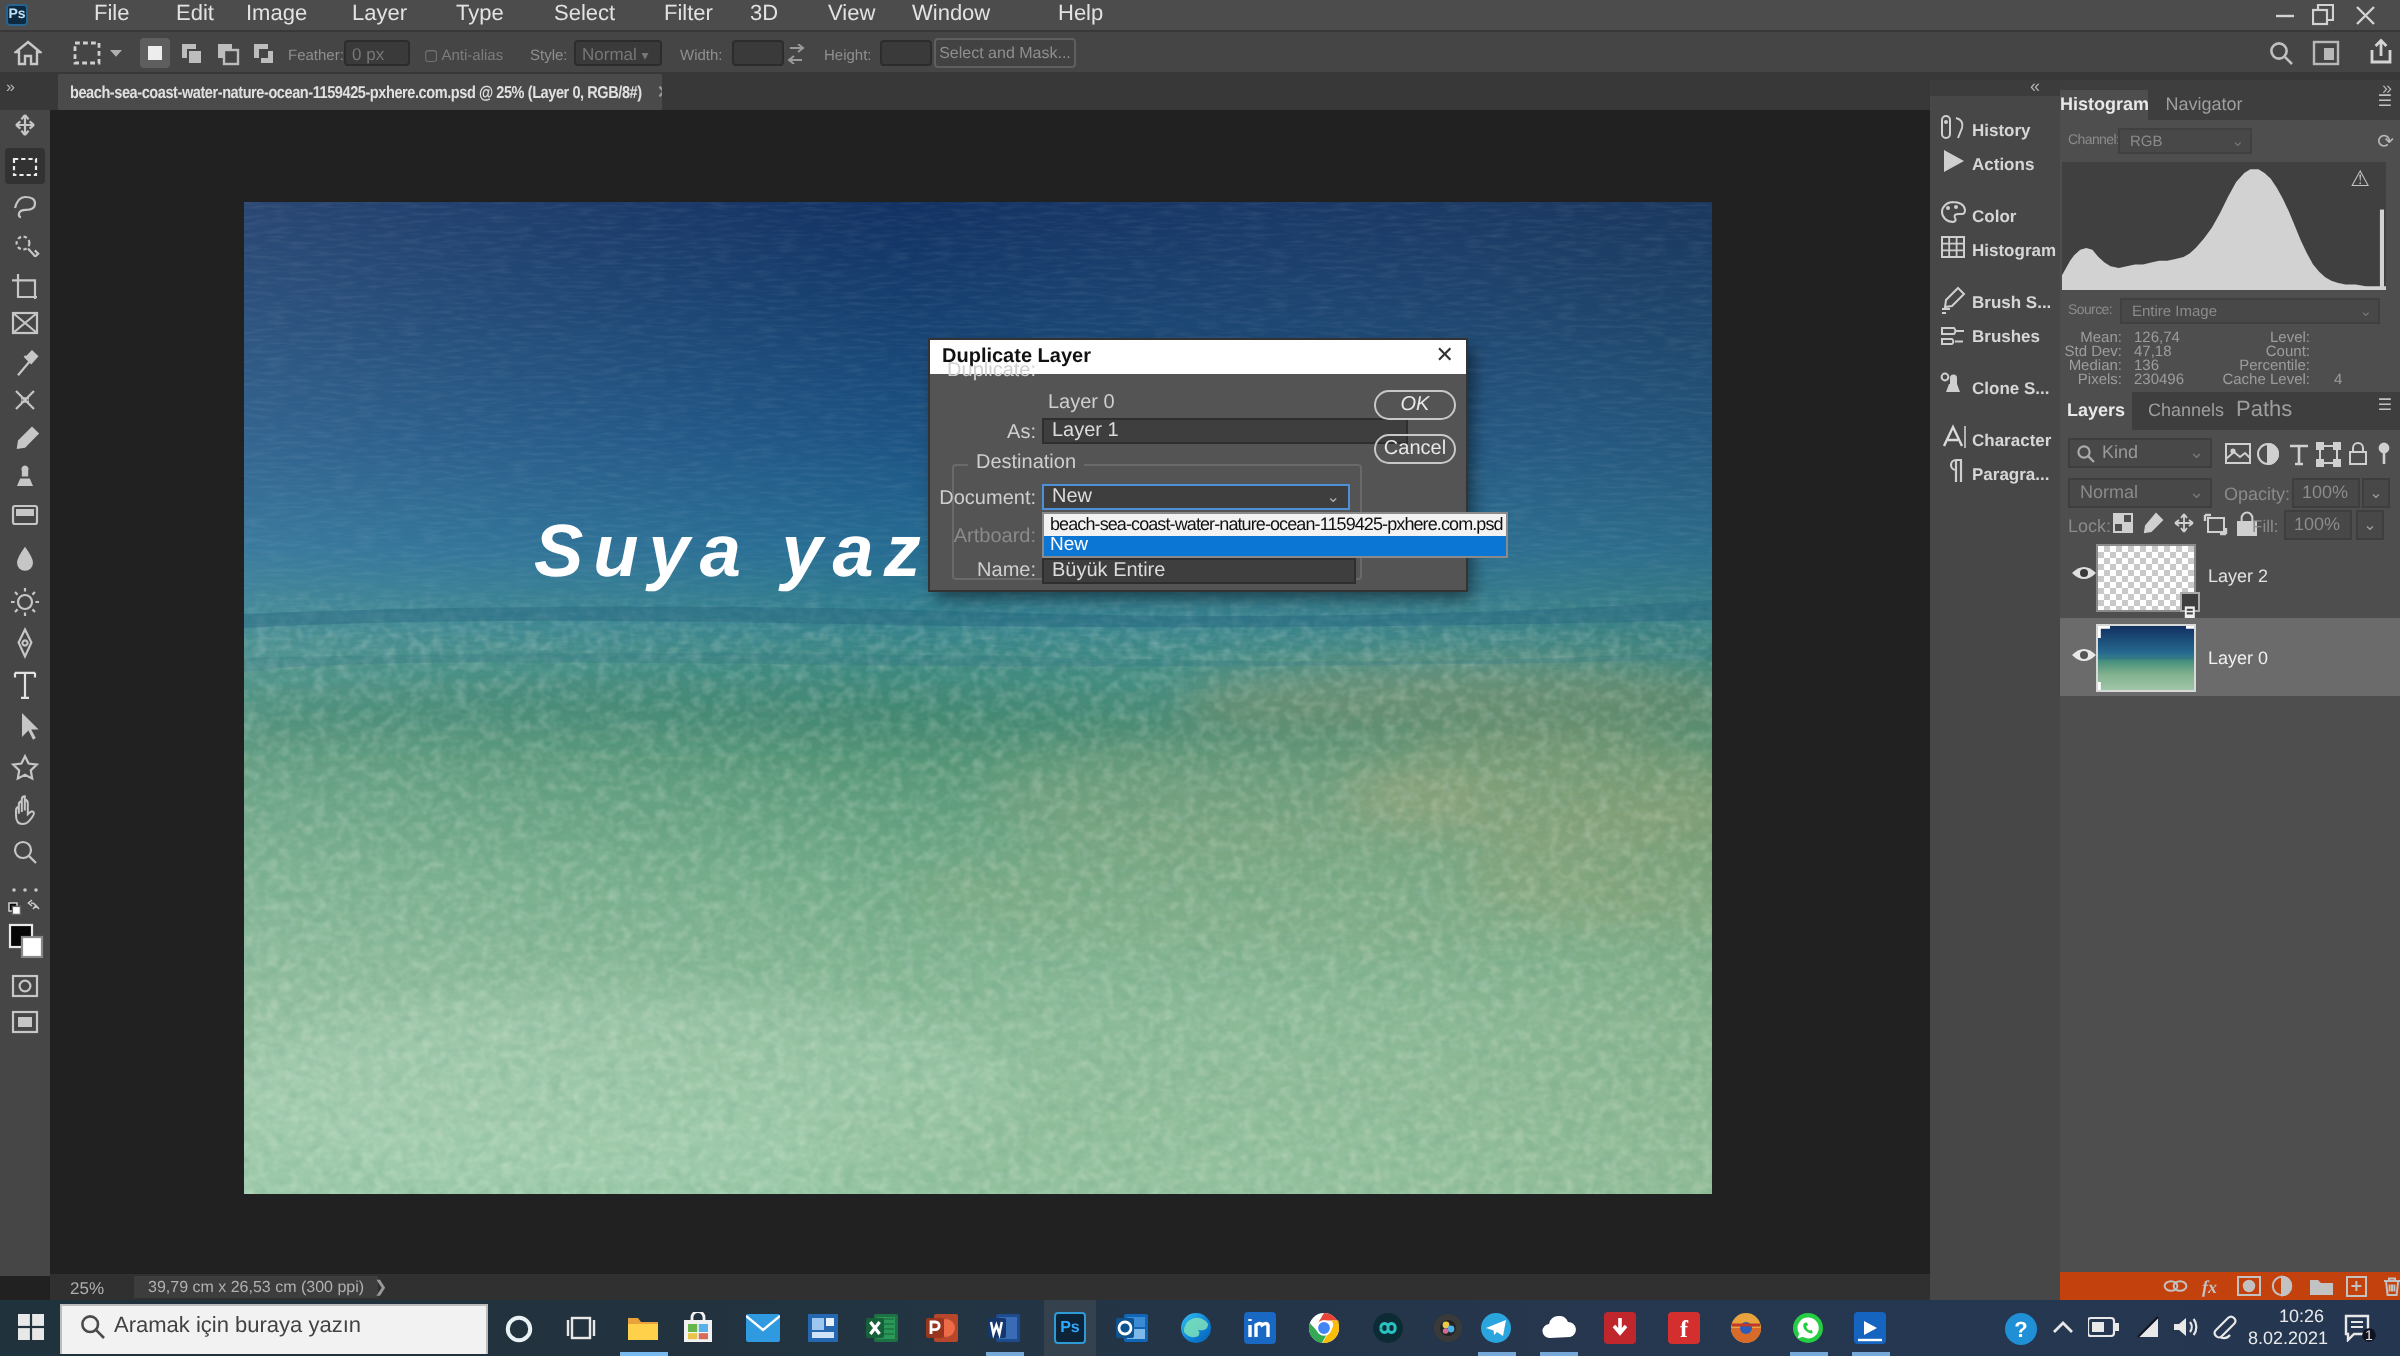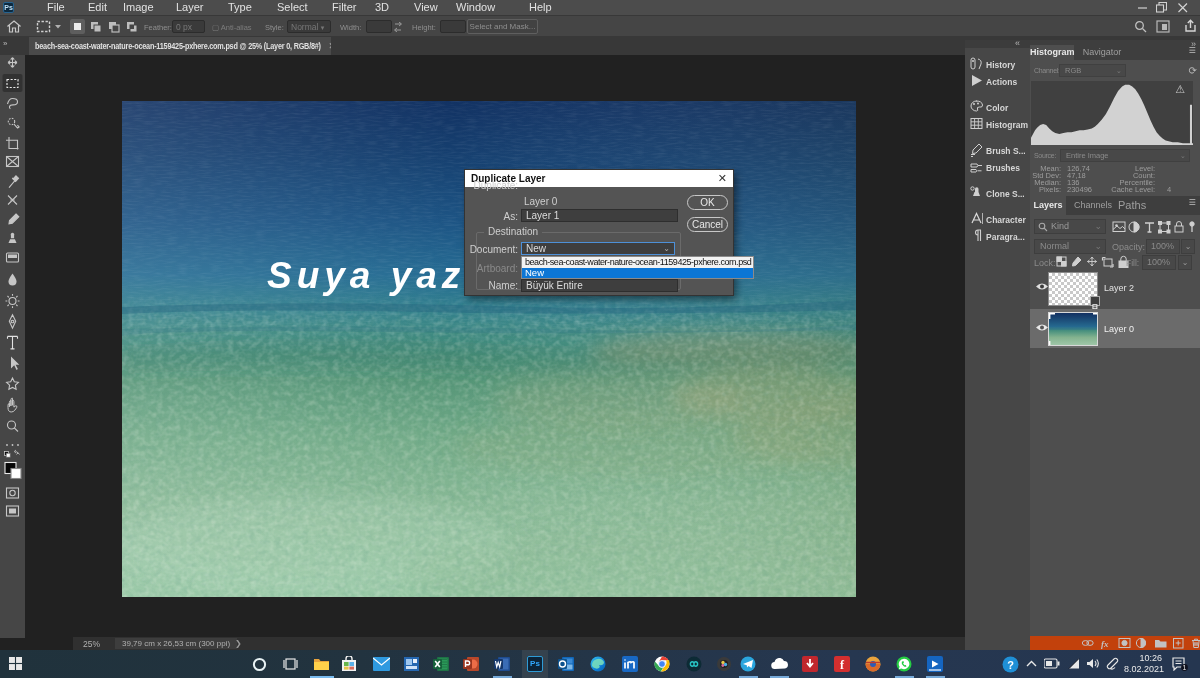--- a/index.html
+++ b/index.html
@@ -24,21 +24,21 @@
 #doctab .cl { color:#9a9a9a; margin-left:5px; font-size:9px;}
 #tabchev { position:absolute; left:3px; top:3px; color:#bbb; font-size:8px; }
 
 
 #toolbar { left:0; top:55px; width:25px; height:583px; background:#464646; }
 #toolbar svg { position:absolute; left:0px; }
 
 
 #canvasarea { left:25px; top:55px; width:940px; height:583px; background:#212121; }
 #photo { position:absolute; left:97px; top:46px; width:734px; height:496px; }
-#statusbar { position:absolute; left:0px; top:582px; width:940px; height:13px; background:#303030; color:#b0b0b0; font-size:8.5px;margin-left:48px; }
+#statusbar { position:absolute; left:0px; top:582px; width:940px; height:13px; background:#303030; color:#b0b0b0; font-size:8.5px; }
 
 
 #iconcol { left:965px; top:40px; width:65px; height:610px; background:#474747; color:#d8d8d8; font-size:9px; }
 .icitem { position:absolute; left:0; width:65px; height:26px; }
 .icitem .lbl { position:absolute; left:21px; top:8px; font-weight:bold; font-size:8.5px; color:#d6d6d6; }
 .icitem svg { position:absolute; left:3px; top:3px; }
 
 #rightpanels { left:1030px; top:40px; width:170px; height:610px; background:#4e4e4e; }
 
 
@@ -522,44 +522,51 @@
         </g>
       </svg>
     </div>
   </div>
 
   <div id="dialog" class="abs">
     <div id="dlgtitle">Duplicate Layer<span class="x">✕</span></div>
     <div class="dlbl" style="left:0;top:10px;width:53px;">Duplicate:</div>
     <div style="position:absolute;left:59px;top:26px;color:#cfcfcf;font-size:10px;">Layer 0</div>
     <div class="dlbl" style="left:0;top:41px;width:53px;">As:</div>
-    <div class="dinput" style="left:56px;top:39px;width:157px;height:13px;line-height:11px;">Layer 1</div>
+    <div class="dinput" style="left:56px;top:39px;width:183px;height:13px;line-height:11px;">Layer 1</div>
     <div style="position:absolute;left:11px;top:62px;width:205px;height:58px;border:1px solid #6a6a6a;border-radius:2px;"></div>
     <div style="position:absolute;left:19px;top:56px;background:#545454;padding:0 4px;color:#cfcfcf;font-size:10px;">Destination</div>
     <div class="dlbl" style="left:0;top:74px;width:53px;">Document:</div>
     <div class="dinput" style="left:56px;top:72px;width:154px;height:13px;line-height:11px;border:1px solid #4d90d8;">New<span style="float:right;color:#aaa;font-size:8px;">⌄</span></div>
     <div class="dlbl" style="left:0;top:93px;width:53px;color:#8a8a8a;">Artboard:</div>
     <div class="dinput" style="left:56px;top:90px;width:154px;height:13px;"></div>
     <div style="position:absolute;left:56px;top:86px;width:233px;border:1px solid #8a8a8a;background:#f2f2f2;z-index:5;">
       <div style="height:11px;color:#111;font-size:9px;letter-spacing:-0.45px;line-height:11px;padding-left:3px;white-space:nowrap;overflow:hidden;">beach-sea-coast-water-nature-ocean-1159425-pxhere.com.psd</div>
       <div style="height:10px;background:#0c76d5;color:#fff;font-size:9.5px;line-height:10px;padding-left:3px;">New</div>
     </div>
     <div class="dlbl" style="left:0;top:110px;width:53px;">Name:</div>
     <div class="dinput" style="left:56px;top:109px;width:157px;height:13px;line-height:11px;">Büyük Entire</div>
-    <div class="dbtn" style="top:25px;left:222px;">OK</div>
+    <div class="dbtn" style="top:25px;left:222px;font-style:italic;">OK</div>
     <div class="dbtn" style="top:47px;left:222px;">Cancel</div>
   </div>
 
   <div id="taskbar" class="abs">
     <svg style="position:absolute;left:9px;top:7px" width="13" height="13" viewBox="0 0 14 14">
         <rect x="0" y="0" width="6.4" height="6.4" fill="#e8e8e8"></rect>
         <rect x="7.6" y="0" width="6.4" height="6.4" fill="#e8e8e8"></rect>
         <rect x="0" y="7.6" width="6.4" height="6.4" fill="#e8e8e8"></rect>
         <rect x="7.6" y="7.6" width="6.4" height="6.4" fill="#e8e8e8"></rect>
       </svg>
+    <div style="position:absolute;left:30px;top:2px;width:214px;height:25px;background:#f2f2f2;border:1px solid #bcbcbc;border-bottom:none;">
+      <svg style="position:absolute;left:9px;top:4px" width="13" height="13" viewBox="0 0 13 13">
+          <circle cx="5.1" cy="5.1" r="3.9" fill="none" stroke="#4a4a4a" stroke-width="1.3"></circle>
+          <path d="M8.1 8.1 L12 12" stroke="#4a4a4a" stroke-width="1.3"></path>
+        </svg>
+      <span style="position:absolute;left:26px;top:4px;color:#424242;font-size:11px;">Aramak için buraya yazın</span>
+    </div>
     <svg style="position:absolute;left:252px;top:7px" width="15" height="15" viewBox="0 0 15 15">
         <circle cx="7.5" cy="7.5" r="5.6" fill="none" stroke="#e8f2f4" stroke-width="2"></circle>
       </svg>
     <svg style="position:absolute;left:283px;top:7px" width="15" height="14" viewBox="0 0 15 14">
         <rect x="3" y="2" width="9" height="10" fill="none" stroke="#e8e8e8" stroke-width="1.2"></rect>
         <path d="M1 3 v8 M14 3 v8" stroke="#e8e8e8" stroke-width="1.2"></path>
       </svg>
 
     <svg style="position:absolute;left:313px;top:6px" width="17" height="16" viewBox="0 0 17 16">
         <path d="M1 3 h5 l1.5 2 H16 v9 H1 z" fill="#e8a33d"></path>

